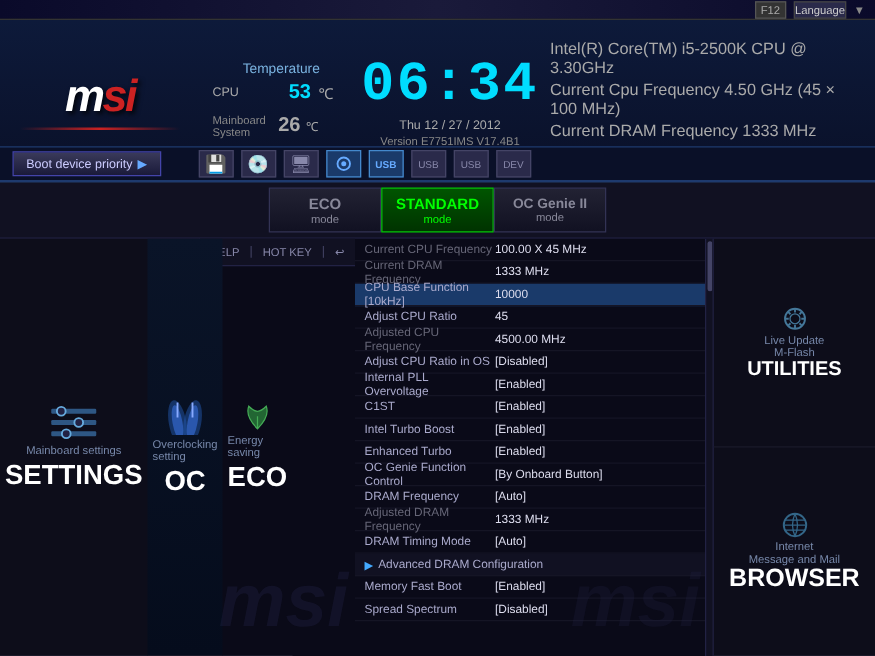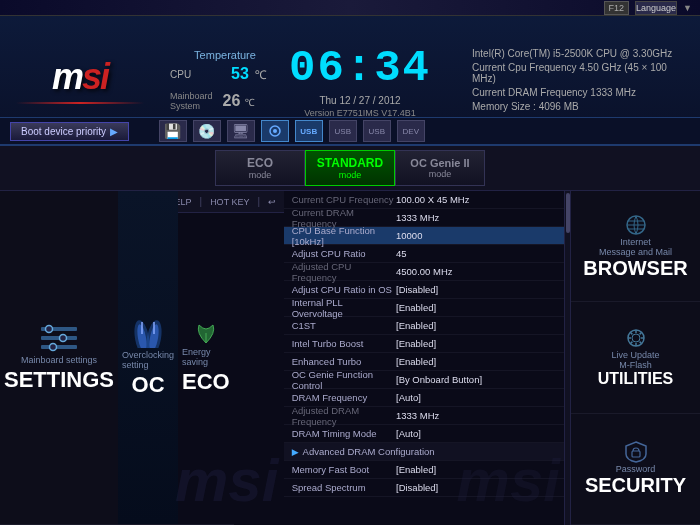--- a/index.html
+++ b/index.html
@@ -151,22 +151,21 @@
       flex: 1;
       height: 100%;
       display: flex;
       flex-direction: column;
       justify-content: center;
       padding: 10px 10px;
       gap: 3px;
     }
     .sysinfo-line {
       color: #aaaaaa;
-      font-size: 10px;
-      margin-left: 32px;
+      font-size: 13px;
     }
 
     
     .boot-area {
       width: 100%;
       height: 27px;
       background: #0a1028;
       border-top: 1px solid #1e3a6e;
       display: flex;
       align-items: center;
@@ -651,55 +650,46 @@
       <div class="scroll-indicator">
         <div class="scroll-thumb"></div>
       </div>
     </div>
   </div>
 
   <div class="right-sidebar">
 
     <div class="right-sidebar-item">
       <svg width="36" height="24" viewBox="0 0 36 24">
-        <circle cx="18" cy="12" r="9" fill="none" stroke="#336688" stroke-width="1.5"></circle>
-        <line x1="9" y1="12" x2="27" y2="12" stroke="#336688" stroke-width="1"></line>
-        <path d="M18 3 Q22 12 18 21" fill="none" stroke="#336688" stroke-width="1"></path>
-        <path d="M18 3 Q14 12 18 21" fill="none" stroke="#336688" stroke-width="1"></path>
-        <line x1="10" y1="8" x2="26" y2="8" stroke="#336688" stroke-width="1"></line>
-        <line x1="10" y1="16" x2="26" y2="16" stroke="#336688" stroke-width="1"></line>
-      </svg>
-      <span class="right-sidebar-sublabel">Internet<br>Message and Mail</span>
-      <span class="right-sidebar-label">BROWSER</span>
-    </div>
-
-    <div class="right-sidebar-item">
-      <svg width="36" height="24" viewBox="0 0 36 24">
         <circle cx="18" cy="12" r="8" fill="none" stroke="#447799" stroke-width="1.5"></circle>
         <circle cx="18" cy="12" r="4" fill="none" stroke="#447799" stroke-width="1"></circle>
         <line x1="18" y1="4" x2="18" y2="7" stroke="#447799" stroke-width="1.5"></line>
         <line x1="18" y1="17" x2="18" y2="20" stroke="#447799" stroke-width="1.5"></line>
         <line x1="10" y1="12" x2="13" y2="12" stroke="#447799" stroke-width="1.5"></line>
         <line x1="23" y1="12" x2="26" y2="12" stroke="#447799" stroke-width="1.5"></line>
         <line x1="12.3" y1="6.3" x2="14.4" y2="8.4" stroke="#447799" stroke-width="1.5"></line>
         <line x1="21.6" y1="15.6" x2="23.7" y2="17.7" stroke="#447799" stroke-width="1.5"></line>
         <line x1="23.7" y1="6.3" x2="21.6" y2="8.4" stroke="#447799" stroke-width="1.5"></line>
         <line x1="14.4" y1="15.6" x2="12.3" y2="17.7" stroke="#447799" stroke-width="1.5"></line>
       </svg>
       <span class="right-sidebar-sublabel">Live Update<br>M-Flash</span>
       <span class="right-sidebar-label" style="font-size:16px;">UTILITIES</span>
     </div>
 
     <div class="right-sidebar-item">
-      <svg width="28" height="24" viewBox="0 0 28 24">
-        <path d="M14 2 L24 6 L24 14 Q24 20 14 22 Q4 20 4 14 L4 6 Z" fill="none" stroke="#446699" stroke-width="1.5"></path>
-        <rect x="10" y="11" width="8" height="6" rx="1" fill="none" stroke="#446699" stroke-width="1.2"></rect>
-        <path d="M11 11 Q11 8 14 8 Q17 8 17 11" fill="none" stroke="#446699" stroke-width="1.2"></path>
+      <svg width="36" height="24" viewBox="0 0 36 24">
+        <circle cx="18" cy="12" r="9" fill="none" stroke="#336688" stroke-width="1.5"></circle>
+        <line x1="9" y1="12" x2="27" y2="12" stroke="#336688" stroke-width="1"></line>
+        <path d="M18 3 Q22 12 18 21" fill="none" stroke="#336688" stroke-width="1"></path>
+        <path d="M18 3 Q14 12 18 21" fill="none" stroke="#336688" stroke-width="1"></path>
+        <line x1="10" y1="8" x2="26" y2="8" stroke="#336688" stroke-width="1"></line>
+        <line x1="10" y1="16" x2="26" y2="16" stroke="#336688" stroke-width="1"></line>
       </svg>
-      <span class="right-sidebar-sublabel">Password</span>
-      <span class="right-sidebar-label">SECURITY</span>
-    </div>
+      <span class="right-sidebar-sublabel">Internet<br>Message and Mail</span>
+      <span class="right-sidebar-label">BROWSER</span>
+    </div>
+
   </div>
 
 </div>
 
 <div class="msi-watermark">msi</div>
 <div class="msi-watermark-right">msi</div>
 
 </body></html>

